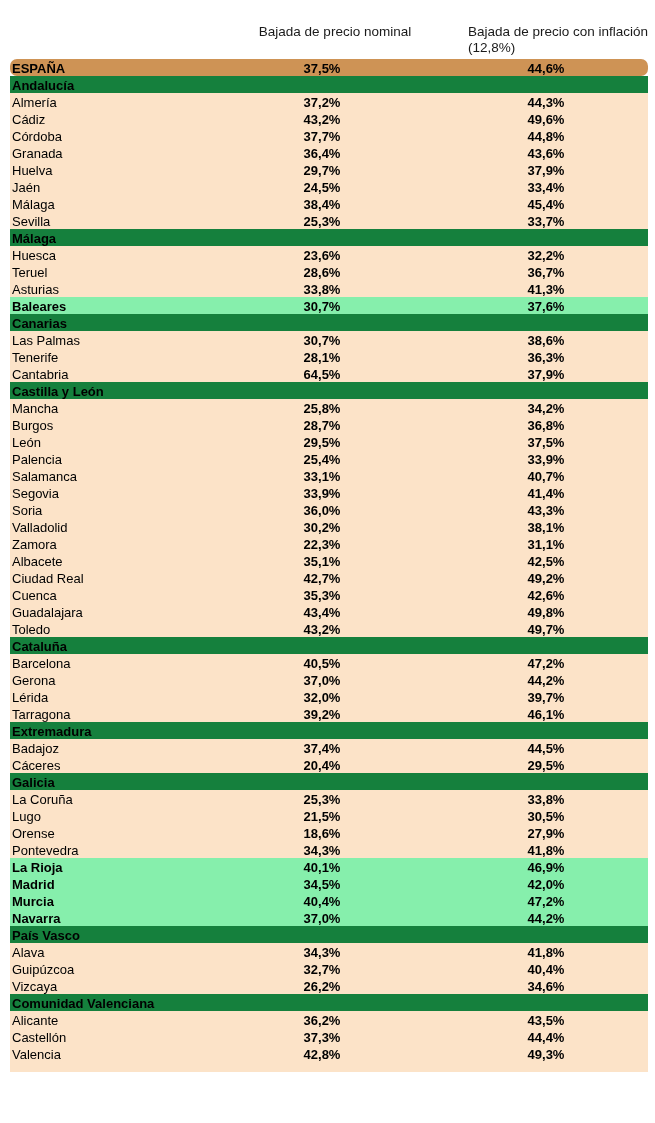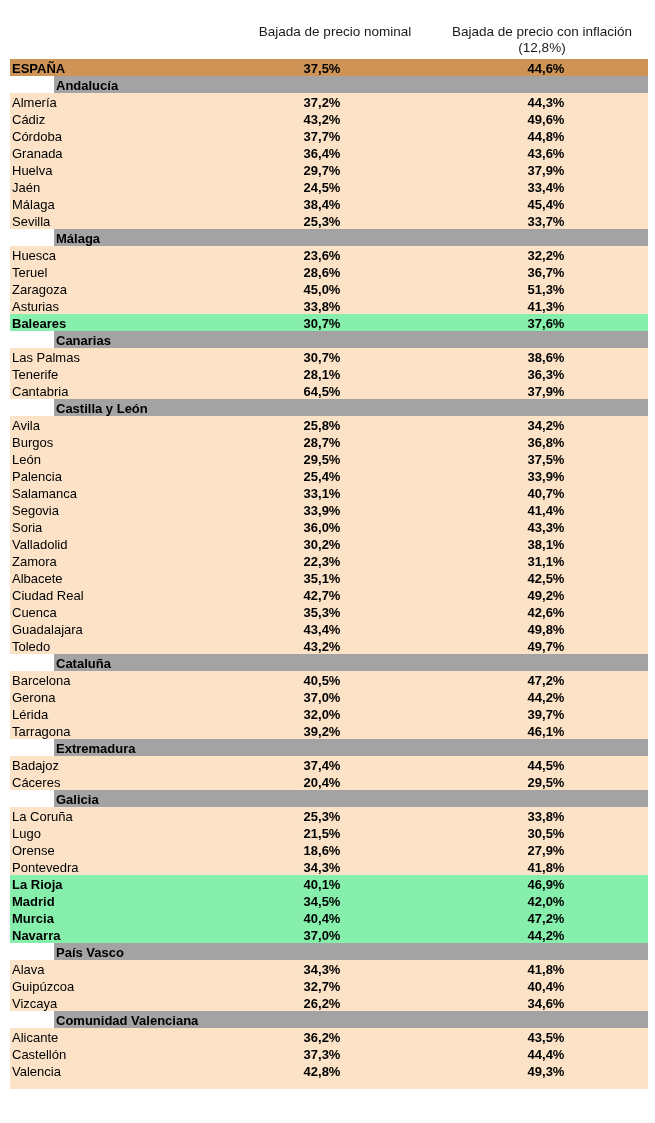--- a/index.html
+++ b/index.html
@@ -8,27 +8,27 @@
     background: #ffffff;
     font-family: "Liberation Sans", "DejaVu Sans", sans-serif;
     color: #000000;
   }
   .page { position: relative; width: 655px; height: 1123px; background: #ffffff; overflow: hidden; }
 
   
   .header { position: absolute; top: 24px; left: 0; width: 655px; height: 34px; }
   .hc { position: absolute; top: 0; font-size: 13.5px; line-height: 16px; color: #1a1a1a; white-space: nowrap; padding-left: 24px; }
   .hc1 { left: 323px; transform: translateX(-50%); }
-  .hc2 { left: 530px; transform: translateX(-50%); text-align: center; }
+  .hc2 { left: 546px; transform: translateX(-50%); }
 
   
   .table { position: absolute; left: 10px; top: 59px; width: 638px; }
   .row { position: relative; height: 17px; }
-  .row-country      { background: var(--espana-bg, #CE9355); }
-  .row-region       { background: #a3a3a3; margin-left: 44px; }
+  .row-country      { background: var(--espana-bg, #CE9355); border-radius: 7px; }
+  .row-region       { background: #15803d; }
   .row-region_total { background: #86efac; }
   .row-province     { background: var(--province-bg, #FCE3C8); padding-left: 19px; }
   .row-spacer       { background: var(--province-bg, #FCE3C8); height: 10px; }
 
   .cell { position: absolute; top: 50%; transform: translateY(-50%); font-size: 13px; white-space: nowrap; }
   .name { left: 2px; }
   .v1 { left: 312px; transform: translate(-50%, -50%); font-weight: 700; }
   .v2 { left: 536px; transform: translate(-50%, -50%); font-weight: 700; }
 
   .row-country .name,
@@ -102,25 +102,20 @@
         <span class="cell name">Huesca</span>
         <span class="cell v1">23,6%</span>
         <span class="cell v2">32,2%</span>
       </div>
       <div class="row row-province">
         <span class="cell name">Teruel</span>
         <span class="cell v1">28,6%</span>
         <span class="cell v2">36,7%</span>
       </div>
       <div class="row row-province">
-        <span class="cell name">Zaragoza</span>
-        <span class="cell v1">45,0%</span>
-        <span class="cell v2">51,3%</span>
-      </div>
-      <div class="row row-province">
         <span class="cell name">Asturias</span>
         <span class="cell v1">33,8%</span>
         <span class="cell v2">41,3%</span>
       </div>
       <div class="row row-region_total">
         <span class="cell name">Baleares</span>
         <span class="cell v1">30,7%</span>
         <span class="cell v2">37,6%</span>
       </div>
       <div class="row row-region">
@@ -138,21 +133,21 @@
       </div>
       <div class="row row-province">
         <span class="cell name">Cantabria</span>
         <span class="cell v1">64,5%</span>
         <span class="cell v2">37,9%</span>
       </div>
       <div class="row row-region">
         <span class="cell name">Castilla y León</span>
       </div>
       <div class="row row-province">
-        <span class="cell name">Avila</span>
+        <span class="cell name">Mancha</span>
         <span class="cell v1">25,8%</span>
         <span class="cell v2">34,2%</span>
       </div>
       <div class="row row-province">
         <span class="cell name">Burgos</span>
         <span class="cell v1">28,7%</span>
         <span class="cell v2">36,8%</span>
       </div>
       <div class="row row-province">
         <span class="cell name">León</span>

